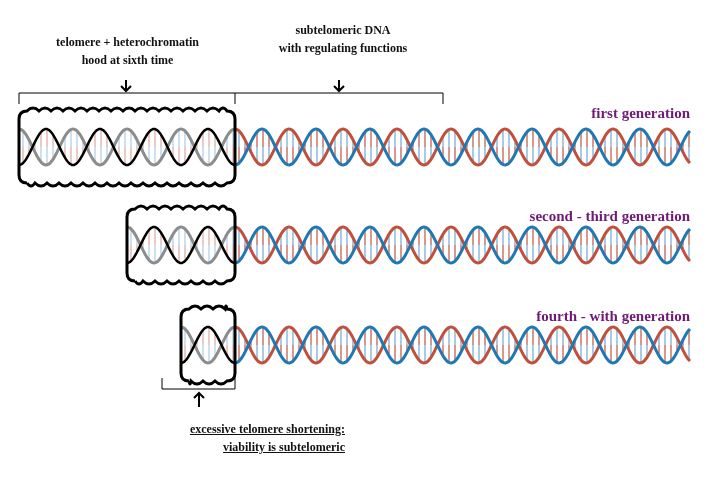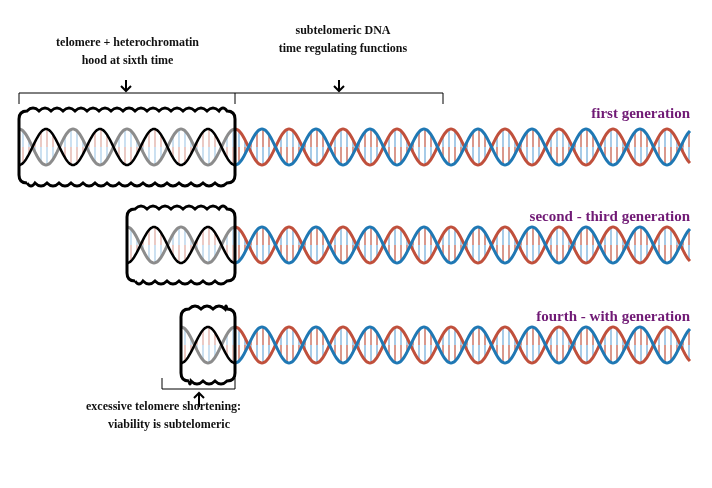--- a/index.html
+++ b/index.html
@@ -585,24 +585,24 @@
       <path d="M199,407 V393 M194,398 L199,393 L204,398"></path>
     </g>
   </svg>
 
   <div class="lbl" style="left:20px; top:33px; width:215px;">
     <div>telomere + heterochromatin</div>
     <div>hood at sixth time</div>
   </div>
   <div class="lbl" style="left:248px; top:21px; width:190px;">
     <div>subtelomeric DNA</div>
-    <div>time regulating functions</div>
+    <div>with regulating functions</div>
   </div>
 
   <div class="gen-lbl" style="right:22px; top:104px;">first generation</div>
   <div class="gen-lbl" style="right:22px; top:207px;">second - third generation</div>
   <div class="gen-lbl" style="right:22px; top:307px;">fourth - with generation</div>
 
-  <div class="lbl" style="left:70px; top:397px; width:275px; text-align:left;">
+  <div class="lbl" style="left:70px; top:420px; width:275px; text-align:right;text-decoration:underline;">
     <div style="padding-left:16px;">excessive telomere shortening:</div>
     <div style="padding-left:38px;">viability is subtelomeric</div>
   </div>
 </div>
 
 </body></html>

